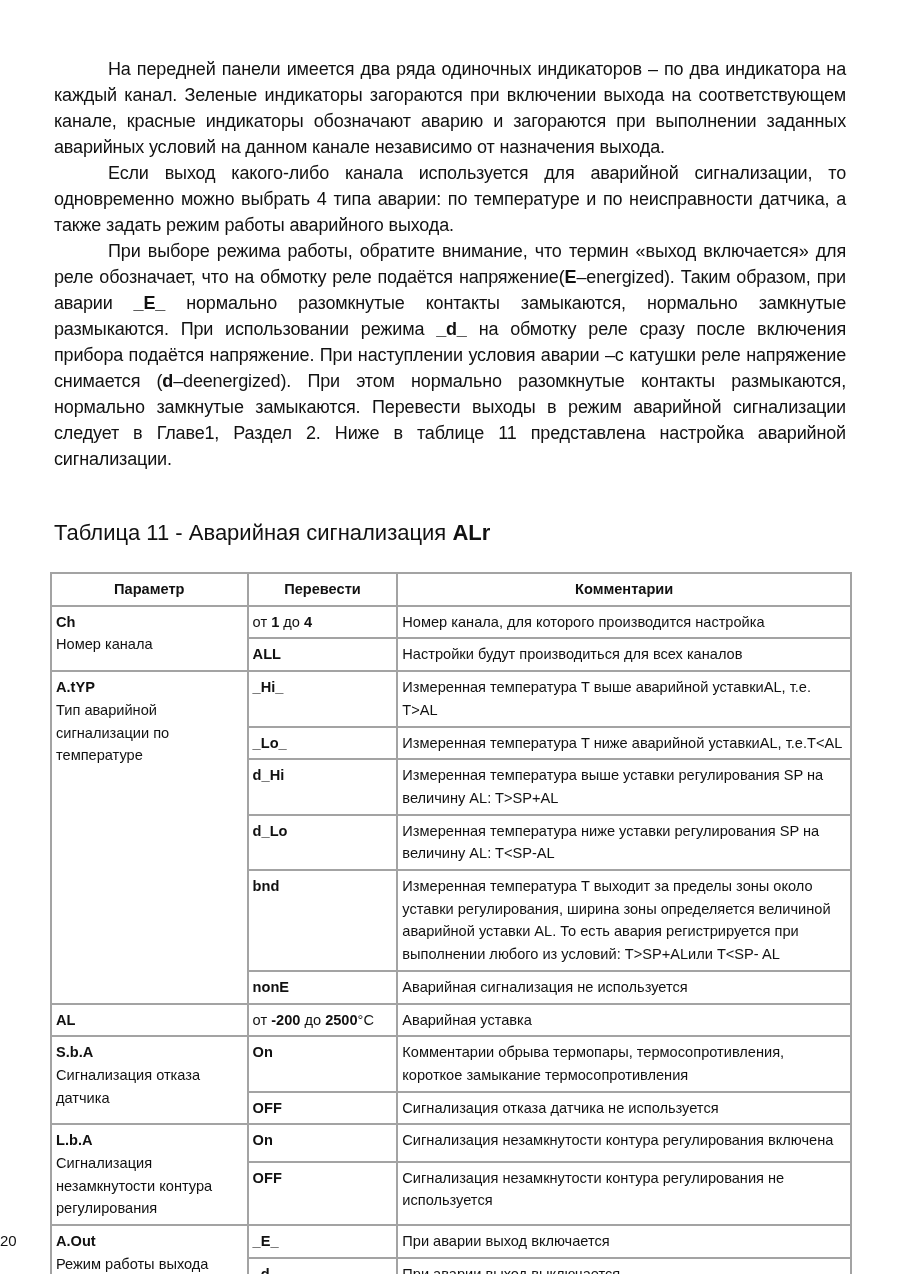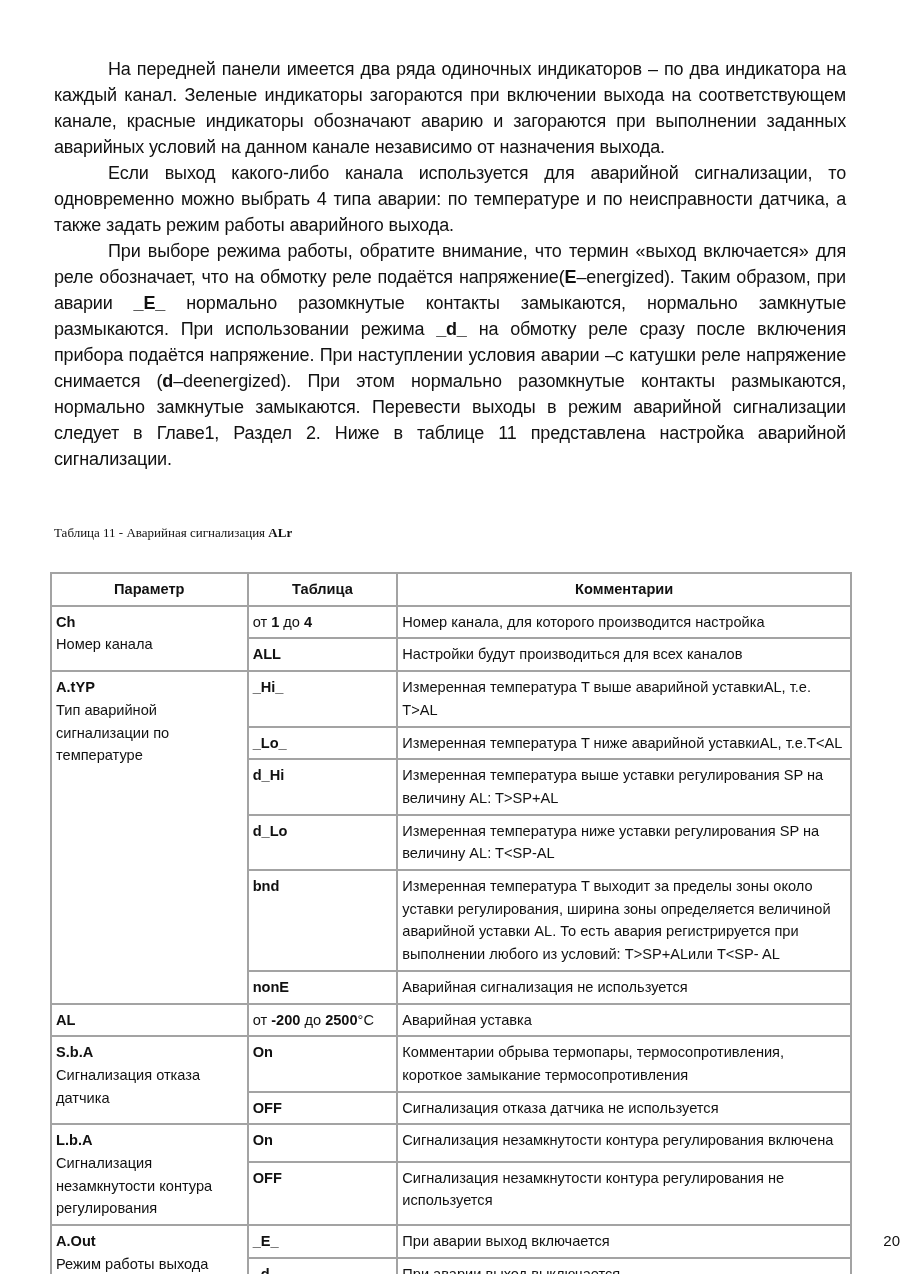--- a/index.html
+++ b/index.html
@@ -1,28 +1,28 @@
 <!DOCTYPE html>
 <html><head>
 <meta charset="utf-8">
 <style>
   html, body { margin: 0; padding: 0; background: #ffffff; }
   body { width: 900px; height: 1274px; position: relative; overflow: hidden;
          font-family: "Liberation Sans", "DejaVu Sans", sans-serif; color: #111; }
   .page { position: absolute; left: 54px; top: 56px; width: 792px; }
   p.para { margin: 0; font-size: 18px; line-height: 26px; text-align: justify;
            text-indent: 54px; letter-spacing: -0.15px; }
-  .caption { position: absolute; left: 54px; top: 520px; font-size: 13px; line-height: 26px; font-family: Liberation Serif, serif; }
+  .caption { position: absolute; left: 54px; top: 520px; font-size: 22px; line-height: 26px; }
   table.alr { position: absolute; left: 50px; top: 572px; width: 802px;
               border-collapse: collapse; font-size: 14.6px; line-height: 22.7px; }
   table.alr td, table.alr th { border: 2px solid #a3a3a3; padding: 4px 4px; vertical-align: top; text-align: left; }
   table.alr th { font-weight: bold; text-align: center; }
   col.c1 { width: 197px; } col.c2 { width: 150px; } col.c3 { width: 455px; }
   .b { font-weight: bold; }
-  .pnum { position: absolute; top: 1232px; left: 0; width: 900px; text-align: right; font-size: 15px; }
+  .pnum { position: absolute; top: 1232px; left: 0; width: 900px; text-align: left; font-size: 15px; }
 </style>
 </head>
 <body>
 
 <div class="page">
   <p class="para">На передней панели имеется два ряда одиночных индикаторов – по два индикатора на каждый канал. Зеленые индикаторы загораются при включении выхода на соответствующем канале, красные индикаторы обозначают аварию и загораются при выполнении заданных аварийных условий на данном канале независимо от назначения выхода.</p>
   <p class="para">Если выход какого-либо канала используется для аварийной сигнализации, то одновременно можно выбрать 4 типа аварии: по температуре и по неисправности датчика, а также задать режим работы аварийного выхода.</p>
   <p class="para"><span>При выборе режима работы, обратите внимание, что термин «выход включается» для реле обозначает, что на обмотку реле подаётся напряжение(</span><span class="b">E</span><span>–energized). Таким образом, при аварии </span><span class="b">_E_</span><span> нормально разомкнутые контакты замыкаются, нормально замкнутые размыкаются. При использовании режима </span><span class="b">_d_</span><span> на обмотку реле сразу после включения прибора подаётся напряжение. При наступлении условия аварии –с катушки реле напряжение снимается (</span><span class="b">d</span><span>–deenergized). При этом нормально разомкнутые контакты размыкаются, нормально замкнутые замыкаются. Перевести выходы в режим аварийной сигнализации следует в Главе1, Раздел 2. Ниже в таблице 11 представлена настройка аварийной сигнализации.</span></p>
 </div>
 
@@ -30,21 +30,21 @@
 
 <table class="alr">
   <colgroup>
       <col class="c1">
       <col class="c2">
       <col class="c3">
     </colgroup>
   <tbody>
       <tr>
     <th>Параметр</th>
-    <th>Таблица</th>
+    <th>Перевести</th>
     <th>Комментарии</th>
   </tr>
 
   <tr>
     <td rowspan="2">
           <div class="b">Ch</div>
           <div>Номер канала</div>
         </td>
     <td><span>от </span><span class="b">1</span><span> до </span><span class="b">4</span></td>
     <td>Номер канала, для которого производится настройка</td>

